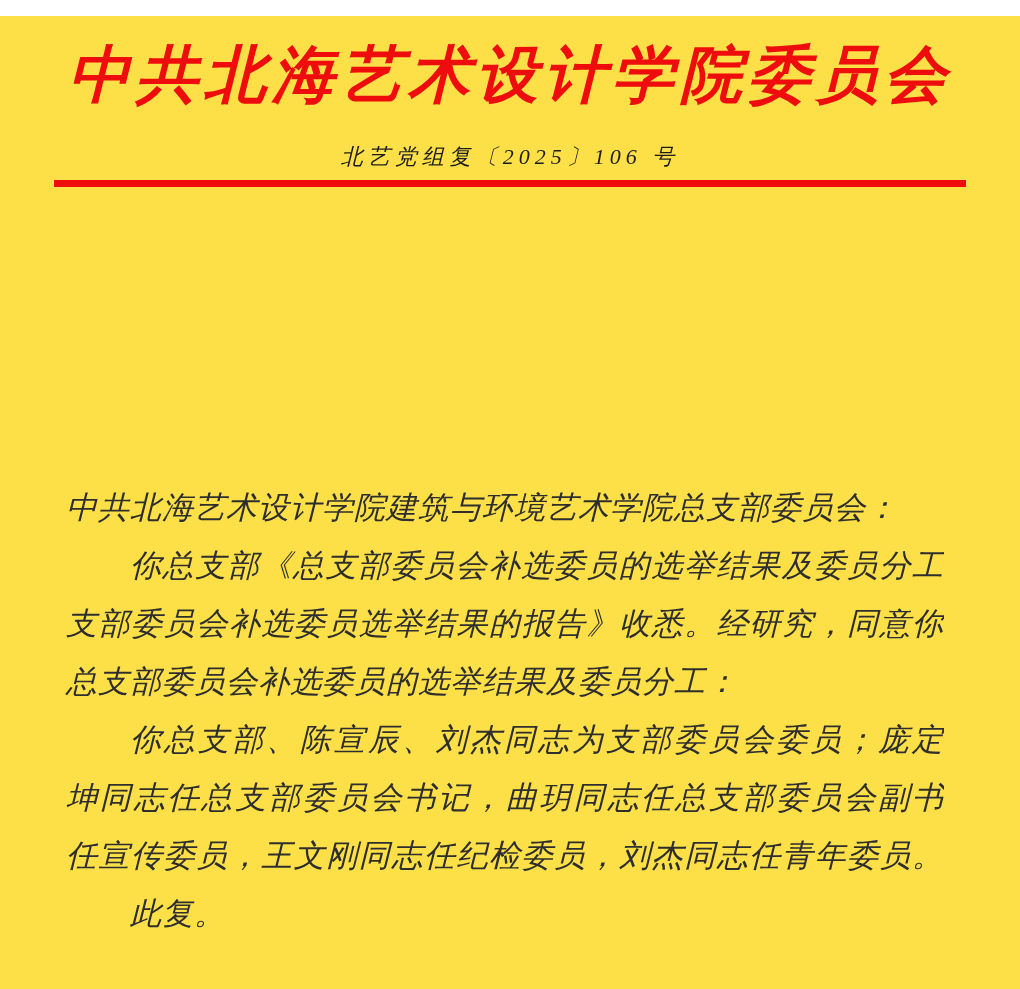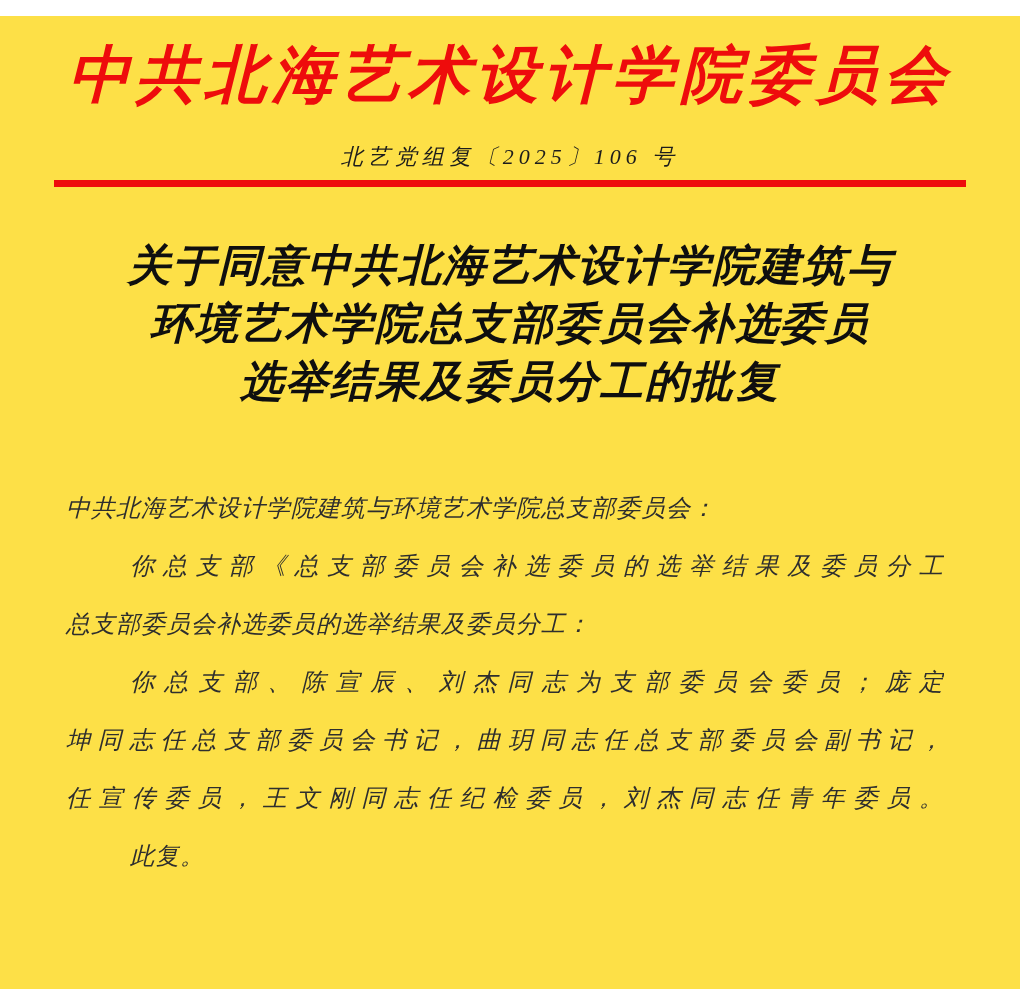--- a/index.html
+++ b/index.html
@@ -64,21 +64,21 @@
   .doc-title .t-line {
     display: block;
   }
   
   .doc-body {
     position: absolute;
     left: 66px;
     right: 76px;
     top: 463px;
     color: #2e2e2e;
-    font-size: 24px;
+    font-size: 31px;
     letter-spacing: 1px;
   }
   .b-line {
     height: 58px;
     line-height: 58px;
     text-align: left;
     white-space: nowrap;
   }
   .b-line.fill {
     white-space: normal;
@@ -94,29 +94,25 @@
 <body>
 
 <div class="page">
 
   <div class="issuer-title">中共北海艺术设计学院委员会</div>
 
   <div class="doc-number">北艺党组复〔2025〕106 号</div>
 
   <div class="red-rule"></div>
 
-  <h1 class="doc-title">
-    <span class="t-line">关于同意中共北海艺术设计学院建筑与</span>
-    <span class="t-line">环境艺术学院总支部委员会补选委员</span>
-    <span class="t-line">选举结果及委员分工的批复</span>
-  </h1>
 
   <div class="doc-body">
     <div class="b-line">中共北海艺术设计学院建筑与环境艺术学院总支部委员会：</div>
     <div class="b-line indent fill">你总支部《总支部委员会补选委员的选举结果及委员分工</div>
+    <div class="b-line fill">支部委员会补选委员选举结果的报告》收悉。经研究，同意你</div>
     <div class="b-line">总支部委员会补选委员的选举结果及委员分工：</div>
     <div class="b-line indent fill">你总支部、陈宣辰、刘杰同志为支部委员会委员；庞定</div>
     <div class="b-line fill">坤同志任总支部委员会书记，曲玥同志任总支部委员会副书记，</div>
     <div class="b-line fill">任宣传委员，王文刚同志任纪检委员，刘杰同志任青年委员。</div>
     <div class="b-line indent">此复。</div>
   </div>
 
 </div>
 
 </body></html>

